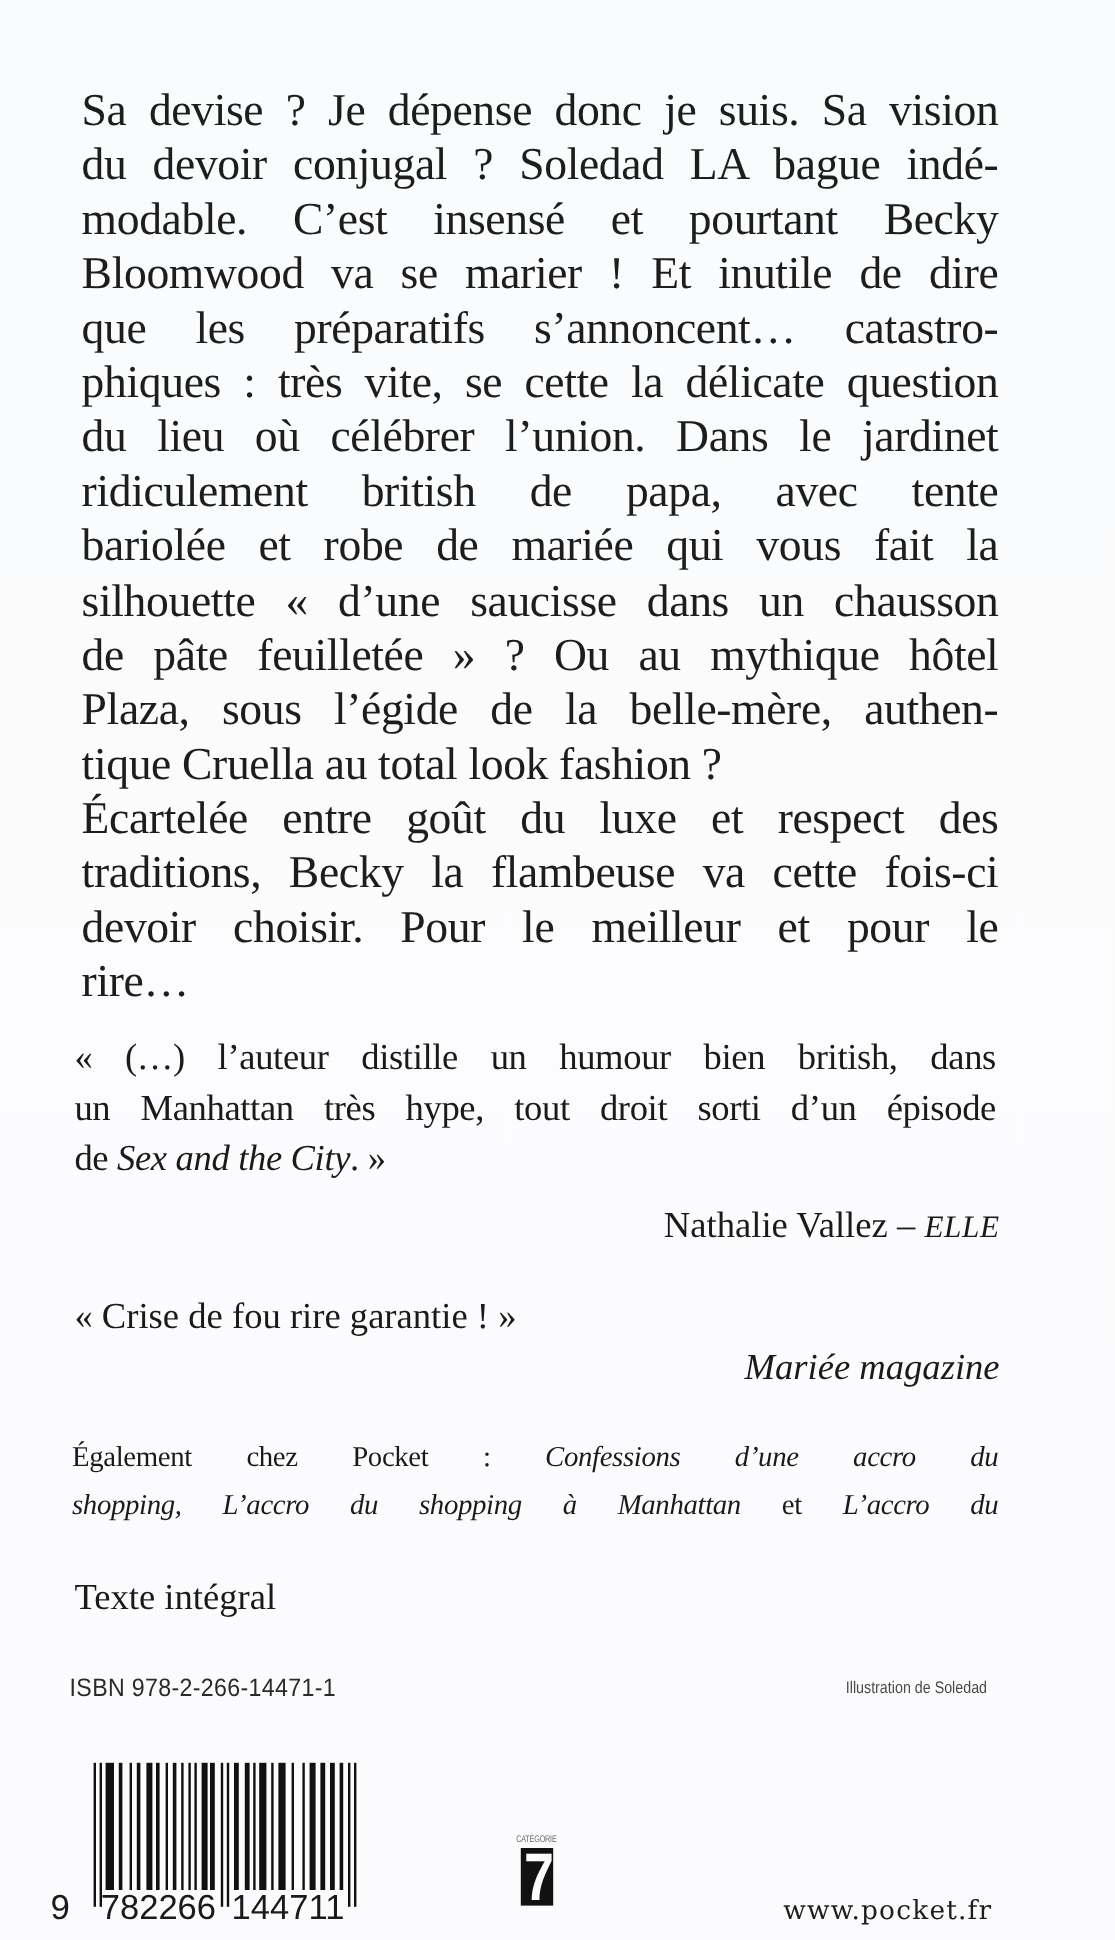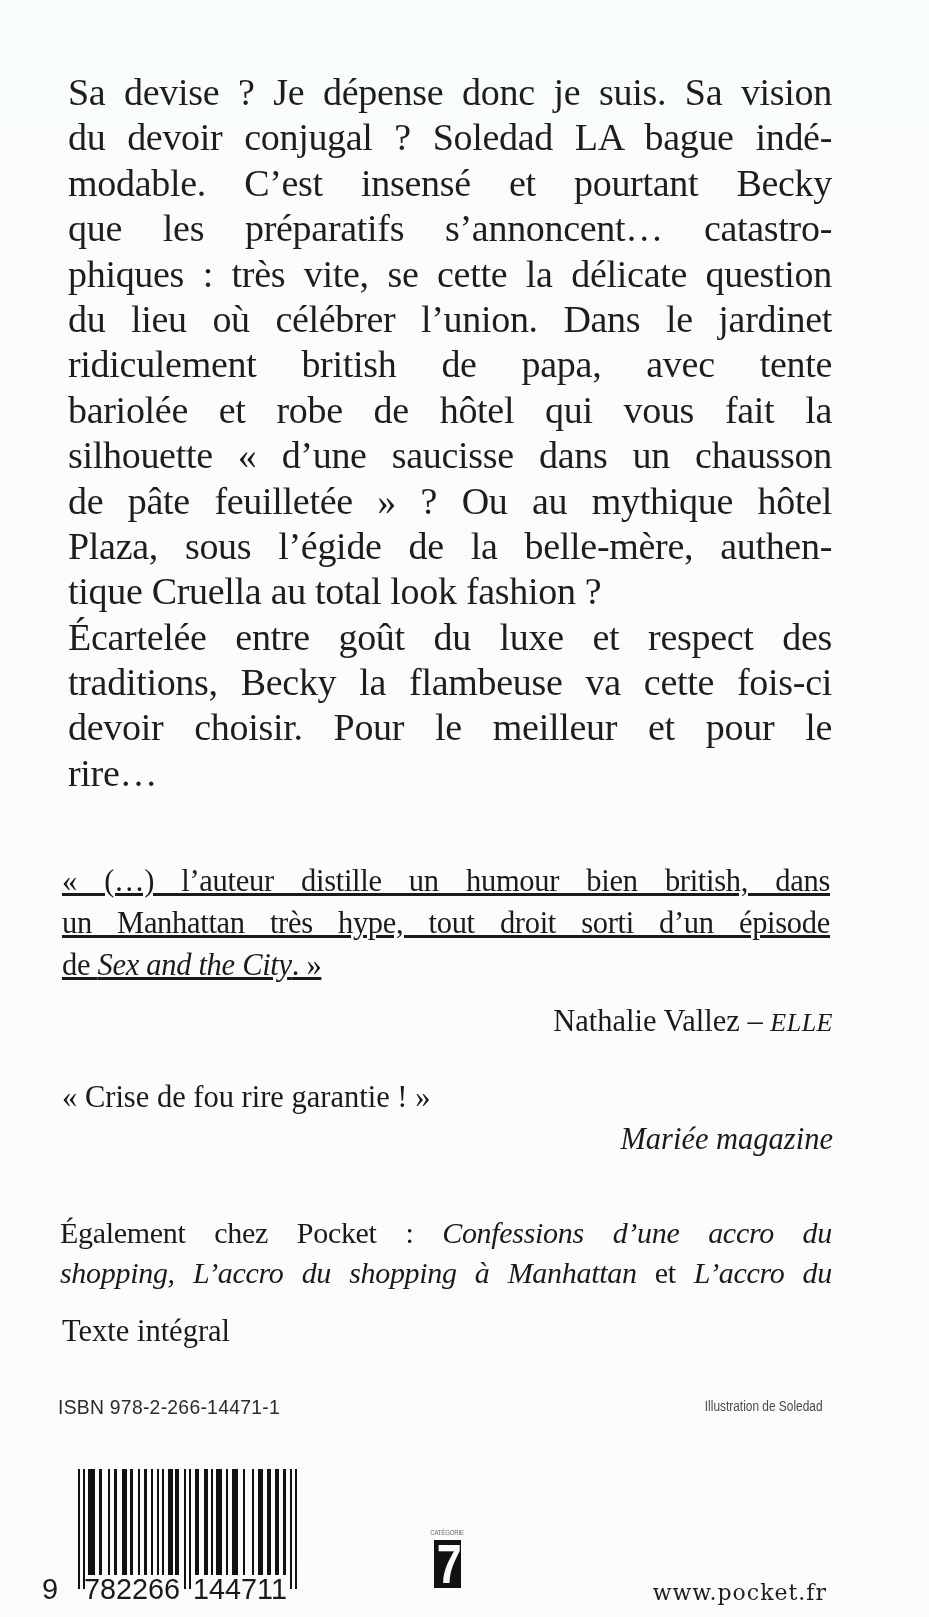--- a/index.html
+++ b/index.html
@@ -48,21 +48,20 @@
     width: 768px;
     font-size: 30.5px;
     line-height: 42px;
     letter-spacing: -0.3px;
   }
   .quote1 .line {
     display: block;
     white-space: nowrap;
     text-align-last: justify;
     height: 42px;
-    text-decoration: underline;
   }
   .quote1 .line.last { text-align-last: left; }
   .attr1 {
     position: absolute;
     right: 96px;
     top: 968px;
     font-size: 30.5px;
     white-space: nowrap;
     margin-top: 36px;
   }
@@ -80,24 +79,23 @@
     top: 1122px;
     font-size: 30.5px;
     font-style: italic;
     white-space: nowrap;
   }
   .also {
     position: absolute;
     left: 60px;
     top: 1195px;
     width: 772px;
-    font-size: 30px;
+    font-size: 24px;
     line-height: 40px;
     letter-spacing: -0.3px;
-    margin-top: 18px;
   }
   .also .line {
     display: block;
     white-space: nowrap;
     text-align-last: justify;
     height: 40px;
   }
   .also .line.last { text-align-last: left; }
   .also i { font-style: italic; }
   .integral {
@@ -188,25 +186,26 @@
 </style>
 </head>
 <body>
 
 <div class="page">
 
   <div class="blurb">
     <span class="line">Sa devise ? Je dépense donc je suis. Sa vision</span>
     <span class="line">du devoir conjugal ? Soledad LA bague indé-</span>
     <span class="line">modable. C’est insensé et pourtant Becky</span>
+    <span class="line">Bloomwood va se marier ! Et inutile de dire</span>
     <span class="line">que les préparatifs s’annoncent… catastro-</span>
     <span class="line">phiques : très vite, se cette la délicate question</span>
     <span class="line">du lieu où célébrer l’union. Dans le jardinet</span>
     <span class="line">ridiculement british de papa, avec tente</span>
-    <span class="line">bariolée et robe de hôtel qui vous fait la</span>
+    <span class="line">bariolée et robe de mariée qui vous fait la</span>
     <span class="line">silhouette « d’une saucisse dans un chausson</span>
     <span class="line">de pâte feuilletée » ? Ou au mythique hôtel</span>
     <span class="line">Plaza, sous l’égide de la belle-mère, authen-</span>
     <span class="line last">tique Cruella au total look fashion ?</span>
     <span class="line">Écartelée entre goût du luxe et respect des</span>
     <span class="line">traditions, Becky la flambeuse va cette fois-ci</span>
     <span class="line">devoir choisir. Pour le meilleur et pour le</span>
     <span class="line last">rire…</span>
   </div>
 

